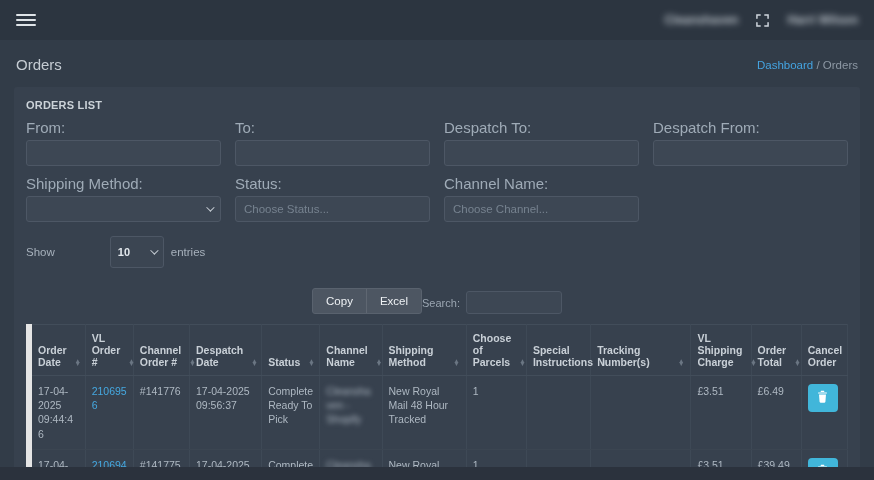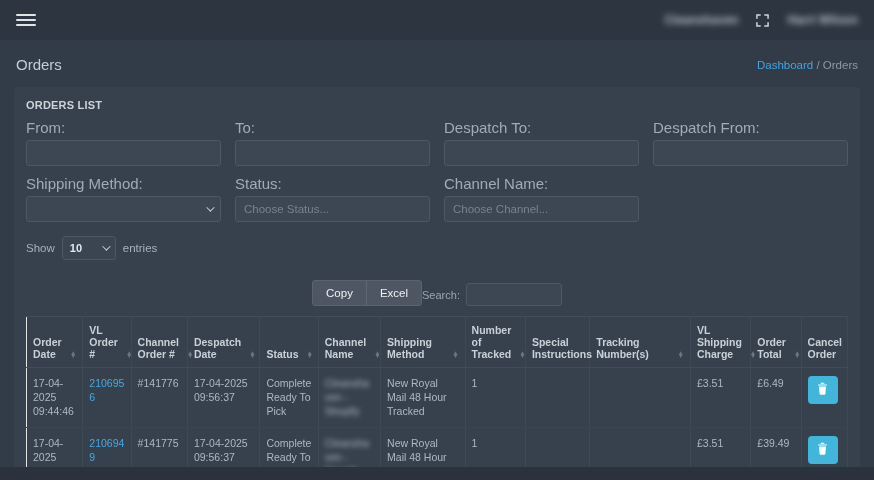--- a/index.html
+++ b/index.html
@@ -29,34 +29,34 @@
 
   .filter-grid { display:grid; grid-template-columns:repeat(4,1fr); column-gap:14px; row-gap:9px; }
   .field label { display:block; font-size:15px; color:#9fabb7; margin-bottom:4px; }
   .tb, .sel { width:100%; height:26px; background:#3d4754; border:1px solid #4d5765; border-radius:3px; color:#cfd6dd; font-size:11.5px; padding:0 8px; font-family:"Liberation Sans", sans-serif; }
   .tb::placeholder { color:#76828f; }
   .sel { display:flex; align-items:center; justify-content:space-between; cursor:pointer; }
   .chev { width:6px; height:6px; border-right:1.6px solid #c8cfd6; border-bottom:1.6px solid #c8cfd6; transform:rotate(45deg) translateY(-2px); }
 
   
   .length-row { display:flex; align-items:center; gap:7px; margin-top:14px; font-size:11.5px; color:#a7b1bc; }
-  .mini-sel { width:54px; height:24px; background:#3b4552; border:1px solid #4d5765; border-radius:3px; color:#e2e7ec; font-size:11px; font-weight:bold; display:flex; align-items:center; justify-content:space-between; padding:0 7px; cursor:pointer; }
+  .mini-sel { width:54px; height:32px; background:#3b4552; border:1px solid #4d5765; border-radius:3px; color:#e2e7ec; font-size:11px; font-weight:bold; display:flex; align-items:center; justify-content:space-between; padding:0 7px; cursor:pointer;margin-left:48px; }
 
   
   .toolbar { display:flex; justify-content:center; align-items:flex-end; margin-top:20px; }
   .btn-group { display:inline-flex; background:#4d5662; border:1px solid #59626e; border-radius:3px; overflow:hidden; }
   .btn-group button { background:transparent; border:none; color:#eef1f4; font-size:11.5px; padding:6px 13px; cursor:pointer; font-family:"Liberation Sans", sans-serif; }
   .btn-group button + button { border-left:1px solid rgba(255,255,255,0.10); }
   .search-wrap { display:flex; align-items:center; gap:6px; font-size:11px; color:#9aa5b1; }
   .search-wrap input { width:96px; height:23px; background:#3d4754; border:1px solid #4d5765; border-radius:3px; color:#cfd6dd; padding:0 6px; font-size:11px; }
 
   
   table.orders { width:100%; border-collapse:collapse; table-layout:fixed; margin-top:10px; font-size:10.5px; color:#aeb8c2; }
   .orders th { text-align:left; font-weight:bold; color:#c9d0d7; font-size:10.5px; padding:7px 6px; vertical-align:bottom; border-top:1px solid #424d5a; border-bottom:1px solid #424d5a; border-right:1px solid #3e4956; cursor:pointer; }
-  .orders th:first-child, .orders td:first-child { border-left:1px solid #e5e5e5; }
+  .orders th:first-child, .orders td:first-child { border-left:6px solid #e5e5e5; }
   .orders th:last-child, .orders td:last-child { border-right:1px solid #3e4956; }
   .orders td { padding:8px 6px; vertical-align:top; border-right:1px solid #3e4956; border-bottom:1px solid #3b4551; line-height:1.35; word-wrap:break-word; }
   .th-inner { display:flex; align-items:flex-end; justify-content:space-between; gap:8px; }
   .sort-ic { display:flex; flex-direction:column; line-height:.55; font-size:6.5px; color:#6b7683; flex:none; padding-bottom:2px; }
   .vl-link { color:#45a8e0; text-decoration:none; cursor:pointer; }
   .cell-blur { filter:blur(2.5px); color:#aab4bf; }
   .trash-btn { width:30px; height:28px; background:#41b6da; border:none; border-radius:4px; display:flex; align-items:center; justify-content:center; cursor:pointer; }
 
   
   .bottom-strip { position:absolute; left:0; right:0; bottom:0; height:13px; background:#2b323d; }
@@ -208,21 +208,21 @@
               </div>
             </th>
           <th>
               <div class="th-inner">
                 <span>Shipping Method</span>
                 <span class="sort-ic">▲<br>▼</span>
               </div>
             </th>
           <th>
               <div class="th-inner">
-                <span>Number of Tracked</span>
+                <span>Choose of Parcels</span>
                 <span class="sort-ic">▲<br>▼</span>
               </div>
             </th>
           <th>
               <div class="th-inner">
                 <span>Special Instructions</span>
                 <span class="sort-ic">▲<br>▼</span>
               </div>
             </th>
           <th>

